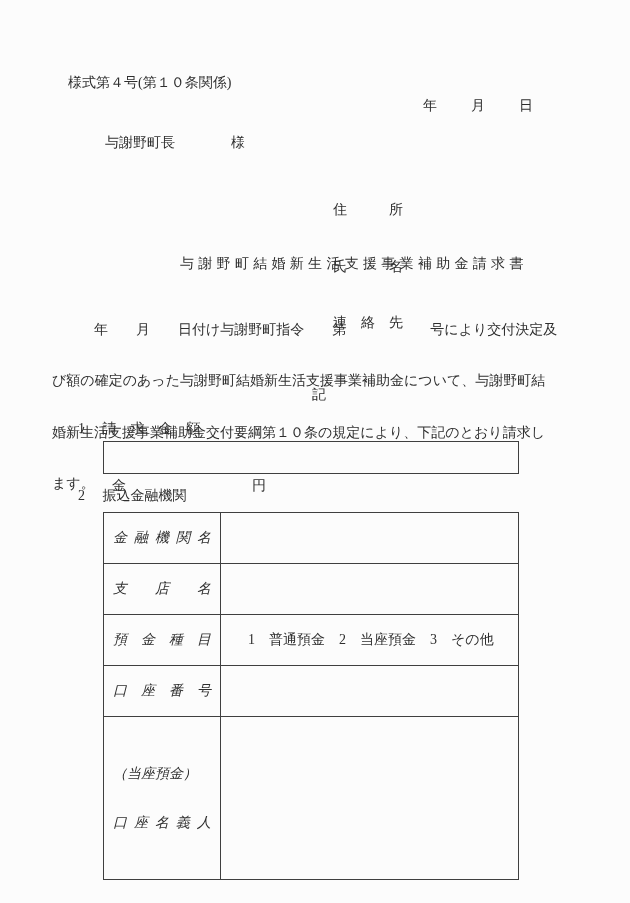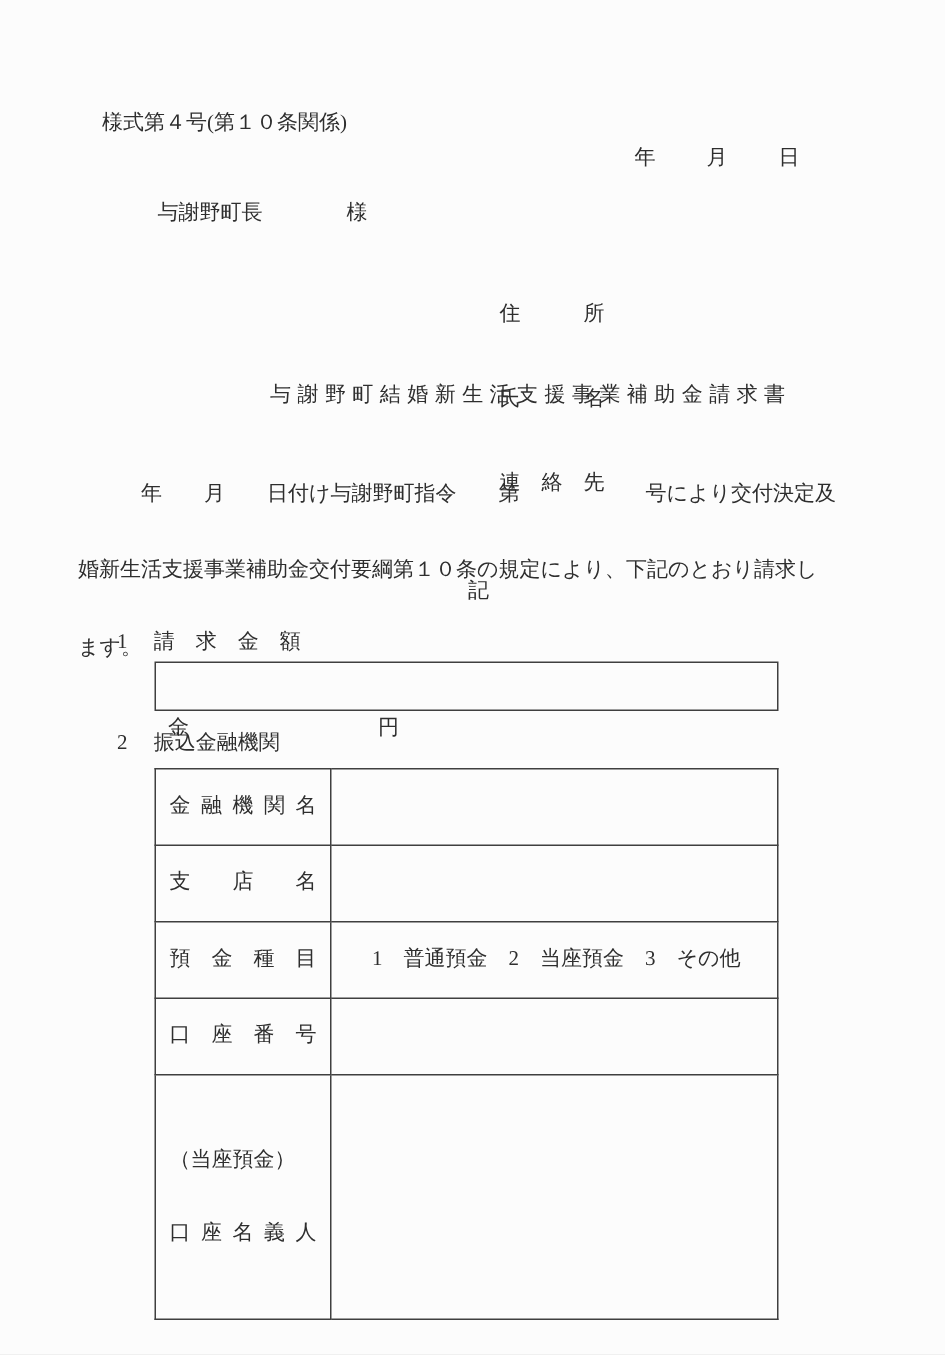--- a/index.html
+++ b/index.html
@@ -44,21 +44,21 @@
     position:absolute; left:103px; top:512px;
     width:416px;
     border-collapse:collapse;
     font-size:14px;
   }
   table.bank-table td {
     border:1px solid var(--line,#3f3f3f);
     vertical-align:middle;
     white-space:pre;
   }
-  td.cell-label { width:98px; padding:18px 9px; }
+  td.cell-label { width:98px; padding:18px 9px;font-style:italic; }
   td.cell-value { padding-left:27px; }
   tr.row-std  { height:32px; }
   tr.row-tall { height:57px; }
   .label-2line div { line-height:21px; }
 </style>
 </head>
 <body>
 
 <div class="page" style="--ink: #2e2e2e; --line: #3f3f3f; --paper: #fcfcfc;">
 
@@ -71,20 +71,21 @@
   <div class="abs doc-title">与謝野町結婚新生活支援事業補助金請求書</div>
 
   <div class="abs applicant">
     <div class="field">住　　　所</div>
     <div class="field">氏　　　名</div>
     <div class="field">連　絡　先</div>
   </div>
 
   <div class="abs body-text">
     <div class="line">　　　年　　月　　日付け与謝野町指令　　第　　　　　　号により交付決定及</div>
+    <div class="line">び額の確定のあった与謝野町結婚新生活支援事業補助金について、与謝野町結</div>
     <div class="line">婚新生活支援事業補助金交付要綱第１０条の規定により、下記のとおり請求し</div>
     <div class="line">ます。</div>
   </div>
 
   <div class="abs note-marker">記</div>
 
   <div class="abs sec-heading sec1-heading">1　 請　求　金　額</div>
 
   <div class="abs amount-box">
     <span class="amount-text">金　　　　　　　　　円</span>

